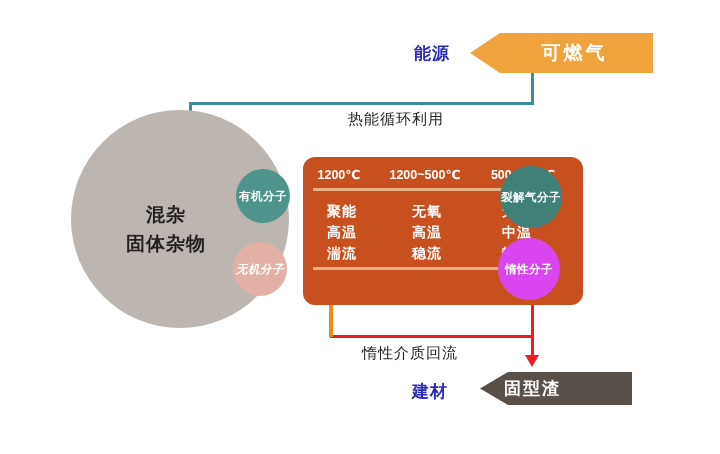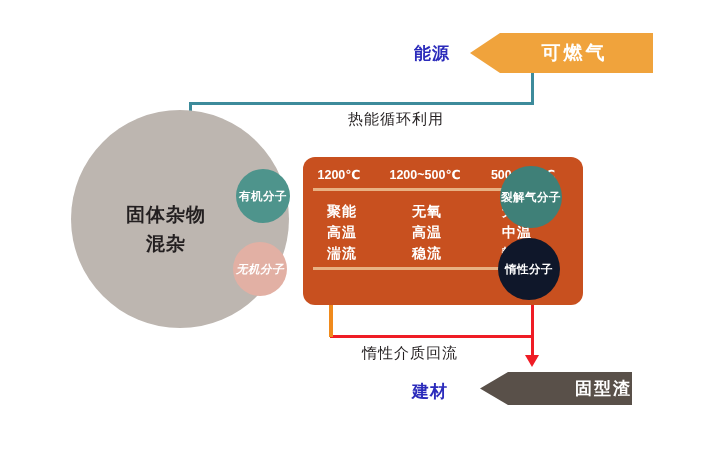--- a/index.html
+++ b/index.html
@@ -90,21 +90,21 @@
   #stages .col:nth-child(1){flex:0 0 78px;}
   #stages .col:nth-child(2){flex:0 0 92px;}
   #stages .col:nth-child(3){flex:0 0 88px;}
 
   #gas-circle{
     left:500px;top:166px;width:62px;height:62px;
     border-radius:50%;background:#3f8078;
   }
   #inert-circle{
     left:498px;top:238px;width:62px;height:62px;
-    border-radius:50%;background:#0f172a;
+    border-radius:50%;background:#d946ef;
   }
 
   
   #gas-arrow{
     left:470px;top:33px;width:183px;height:40px;
     background:#f0a33c;
     clip-path:polygon(30px 0, 183px 0, 183px 40px, 30px 40px, 0 20px);
     display:flex;align-items:center;justify-content:center;
   }
   #gas-arrow span{
@@ -114,21 +114,21 @@
   #energy-label{
     left:414px;top:42px;
     font-size:17px;font-weight:bold;color:#2b2bbb;letter-spacing:1px;
   }
 
   
   #residue-arrow{
     left:480px;top:372px;width:152px;height:33px;
     background:#595049;
     clip-path:polygon(28px 0, 152px 0, 152px 33px, 28px 33px, 0 16.5px);
-    display:flex;align-items:center;justify-content:flex-end;
+    display:flex;align-items:center;justify-content:flex-start;
   }
   #residue-arrow span{
     font-size:17px;font-weight:bold;color:#ffffff;letter-spacing:2px;
     padding-left:24px;
   }
   #material-label{
     left:412px;top:380px;
     font-size:17px;font-weight:bold;color:#2b2bbb;letter-spacing:1px;
   }
 
@@ -181,22 +181,22 @@
   <div class="abs red" id="red-h"></div>
   <div class="abs red" id="red-v"></div>
   <div class="abs" id="red-head"></div>
 
   <div class="abs" id="orange-v"></div>
   <div class="abs" id="orange-head"></div>
   <div class="abs" id="inert-return-label">惰性介质回流</div>
 
   <div class="abs" id="gray-circle"></div>
   <div class="abs" id="gray-main">
+    <div>混杂</div>
     <div>固体杂物</div>
-    <div>混杂</div>
   </div>
 
   <div class="abs" id="organic-circle">
     <div class="mini-label">
       <span>有机</span>
       <span>分子</span>
     </div>
   </div>
 
   <div class="abs" id="inorganic-circle">

